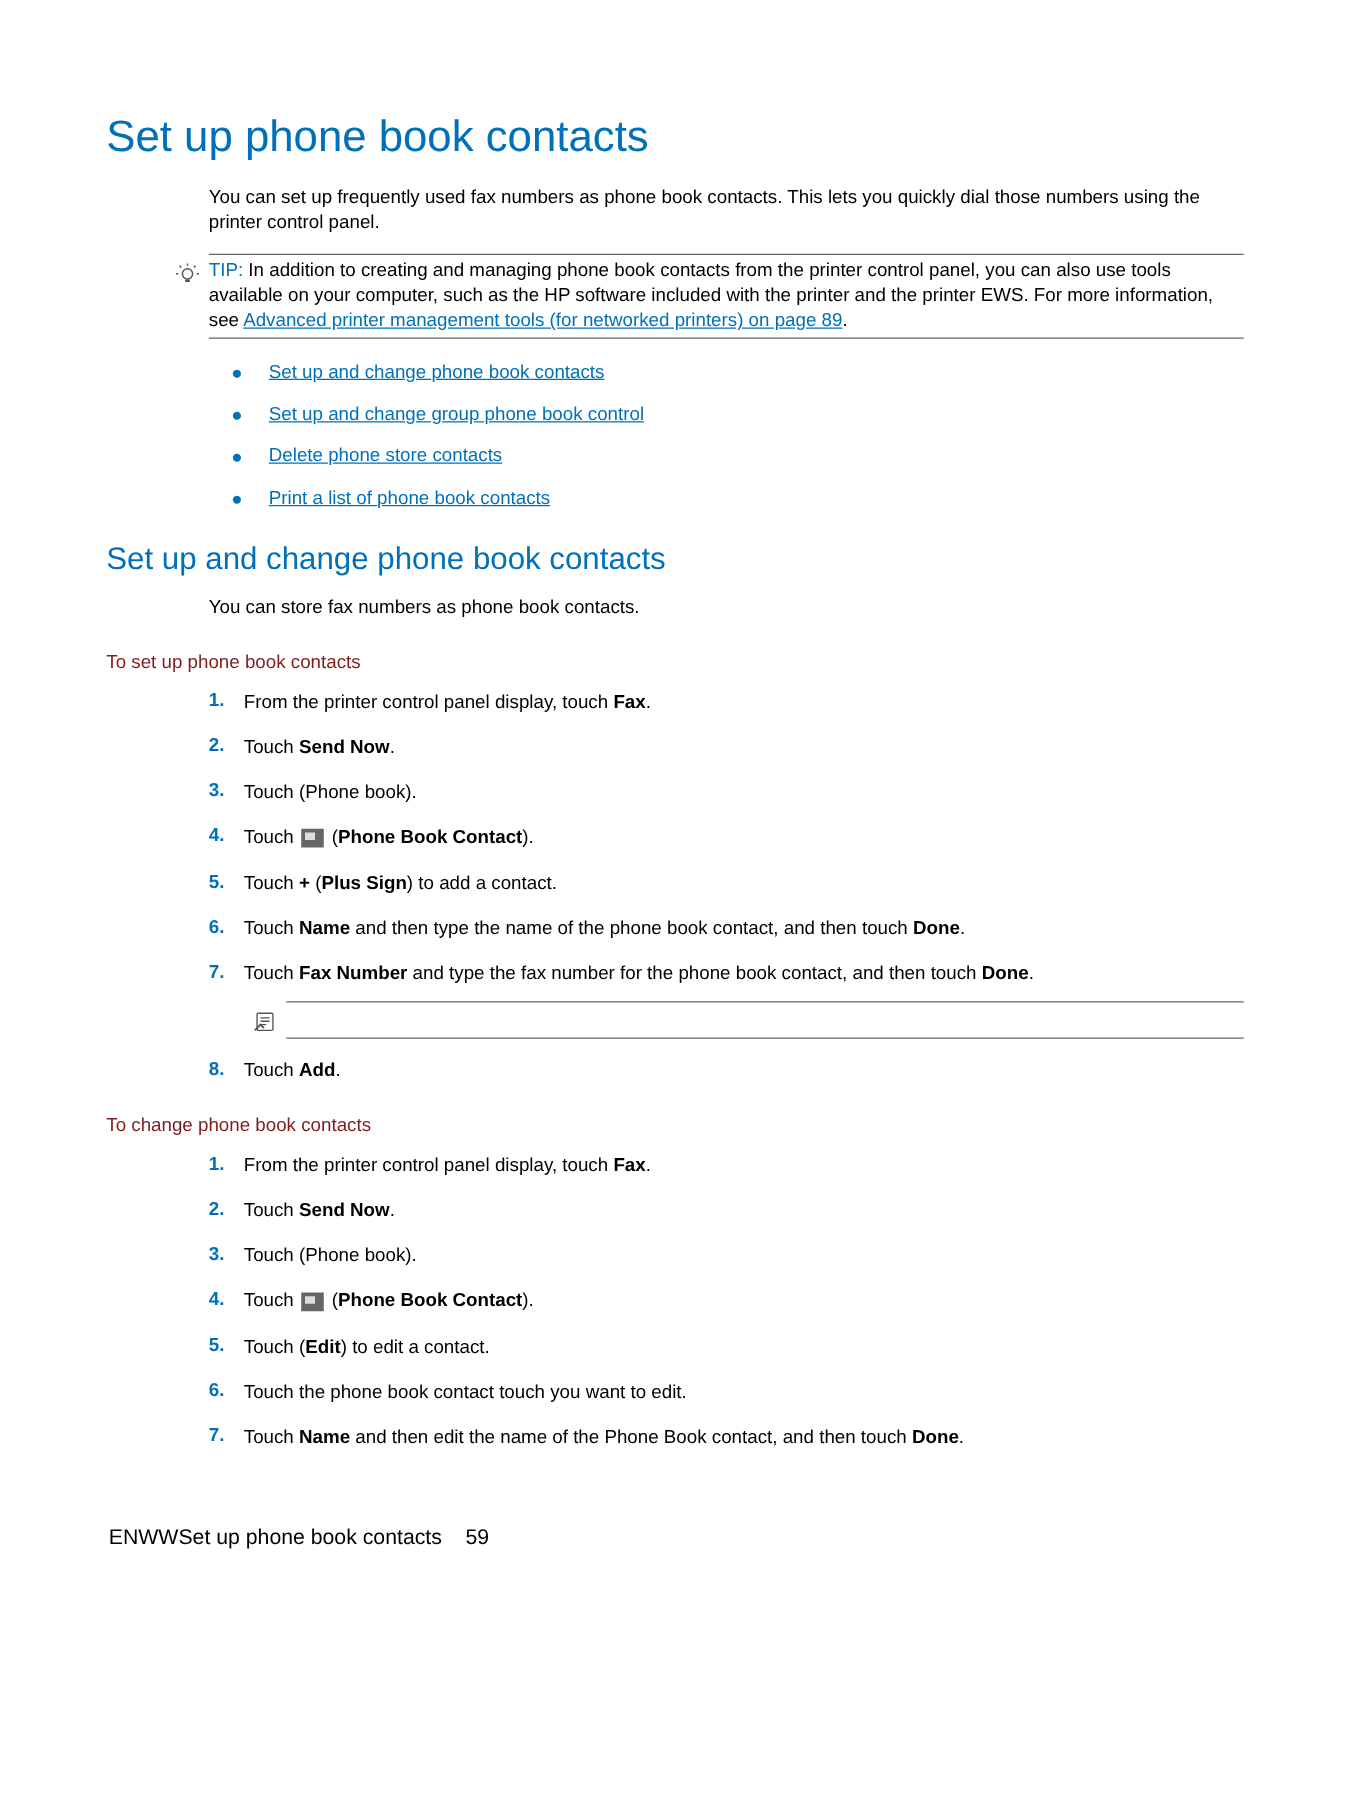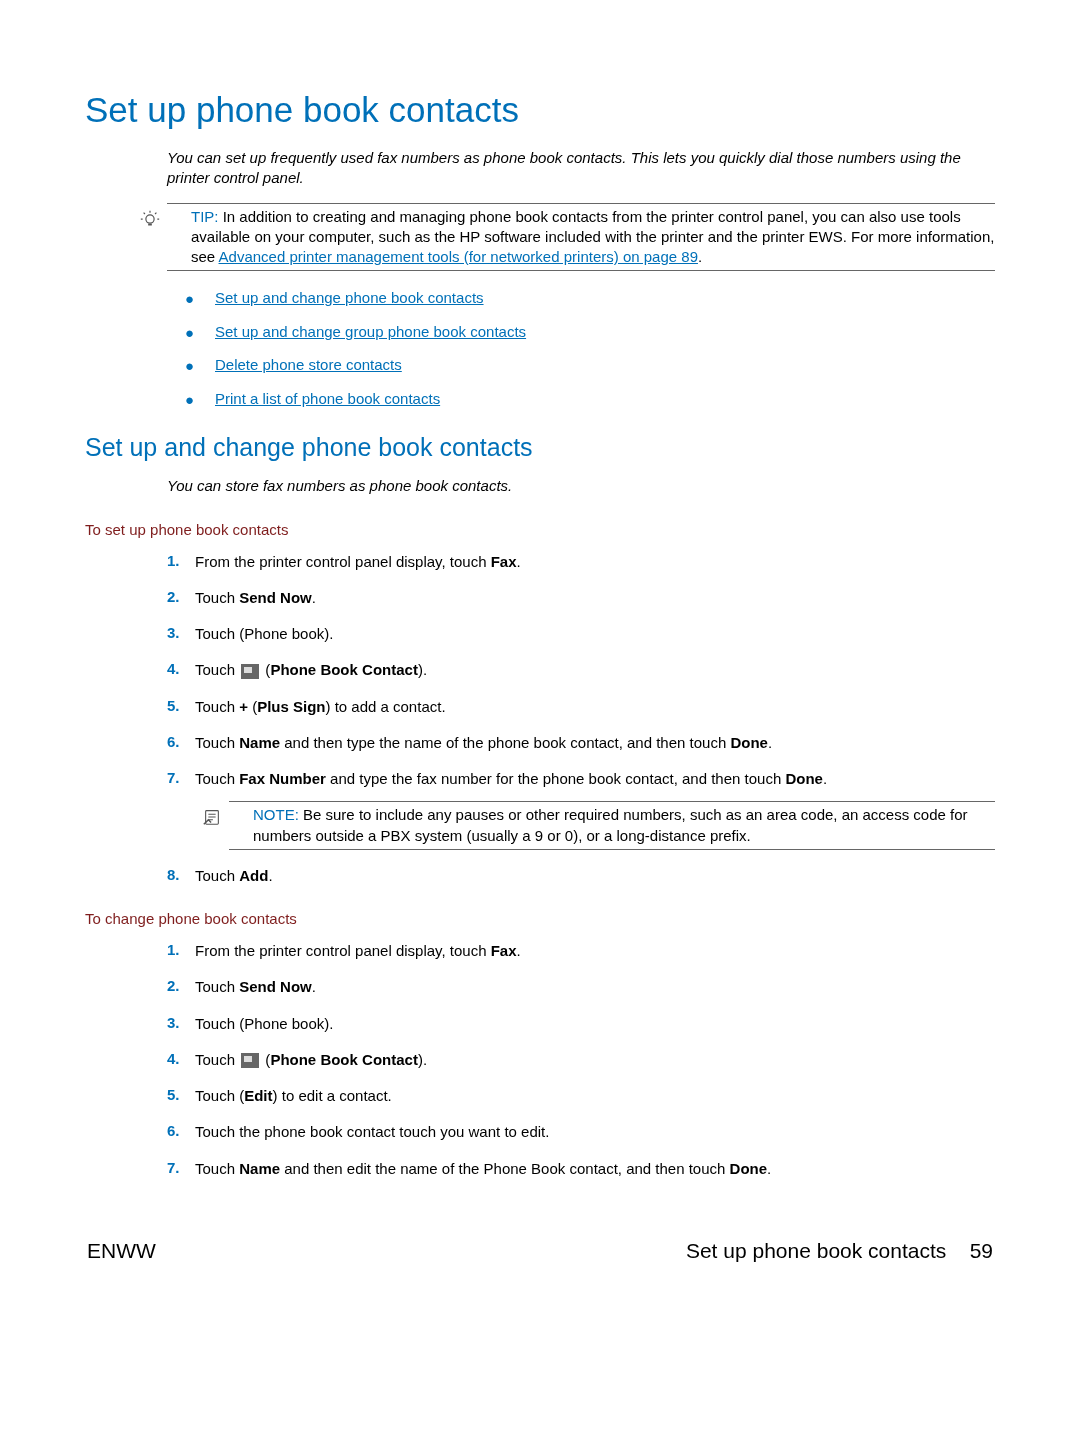--- a/index.html
+++ b/index.html
@@ -17,21 +17,20 @@
     margin-bottom: 18px;
     font-family: Arial, sans-serif;
   }
   .body-indent {
     margin-left: 82px;
   }
   .body-text {
     font-size: 15px;
     line-height: 1.35;
     margin-bottom: 14px;
-    font-style: italic;
   }
   .callout {
     margin-left: 48px;
     margin-right: 0;
     margin-top: 14px;
     margin-bottom: 18px;
   }
   .callout-rule {
     border-top: 1px solid #666;
     margin-left: 34px;
@@ -51,21 +50,20 @@
     flex: 0 0 34px;
     display: flex;
     align-items: flex-start;
     justify-content: center;
     padding-top: 2px;
   }
   .callout-text {
     font-size: 15px;
     line-height: 1.35;
     flex: 1;
-    margin-left: 24px;
   }
   .callout-label-tip { color: #0070b8; }
   .callout-label-note { color: #0070b8; }
   .link {
     color: #0070b8;
     text-decoration: underline;
   }
   .bullets {
     margin-left: 100px;
     margin-top: 6px;
@@ -126,22 +124,21 @@
   .note-inset {
     margin-left: 0;
     margin-top: 4px;
     margin-bottom: 4px;
   }
   .note-inset .callout-rule, .note-inset .callout-rule-bottom {
     margin-left: 34px;
   }
   .footer {
     display: flex;
-    justify-content: space-between;
-    font-size: 21px;
+    font-size: 17px;
     margin-top: 60px;
     padding: 0 2px;
   }
   .inline-icon {
     display: inline-block;
     vertical-align: middle;
     width: 18px;
     height: 15px;
     background: #666;
     position: relative;
@@ -187,21 +184,21 @@
   <div class="callout-rule-bottom"></div>
 </div>
 
 <ul class="bullets">
   <li class="bullet-item">
       <span class="bullet-dot">●</span>
       <a href="#" class="bullet-link">Set up and change phone book contacts</a>
     </li>
   <li class="bullet-item">
       <span class="bullet-dot">●</span>
-      <a href="#" class="bullet-link">Set up and change group phone book contacts</a>
+      <a href="#" class="bullet-link">Set up and change group phone book control</a>
     </li>
   <li class="bullet-item">
       <span class="bullet-dot">●</span>
       <a href="#" class="bullet-link">Delete phone store contacts</a>
     </li>
   <li class="bullet-item">
       <span class="bullet-dot">●</span>
       <a href="#" class="bullet-link">Print a list of phone book contacts</a>
     </li>
 </ul>
@@ -251,24 +248,20 @@
       <div class="callout-row">
         <div class="callout-icon">
           <svg width="22" height="20" viewBox="0 0 24 22">
               <g fill="none" stroke="#555" stroke-width="1.2">
                 <rect x="5" y="4" width="14" height="15" rx="1"></rect>
                 <path d="M8 8h8M8 11h8M8 14h5"></path>
                 <path d="M3 19l5-5 3 3" stroke-width="1.6"></path>
               </g>
             </svg>
         </div>
-        <div class="callout-text">
-          <span class="callout-label-note">NOTE:</span>
-          <span>Be sure to include any pauses or other required numbers, such as an area code, an access code for numbers outside a PBX system (usually a 9 or 0), or a long-distance prefix.</span>
-        </div>
       </div>
       <div class="callout-rule-bottom"></div>
     </div>
   </li>
 
   <li class="ol-item">
     <span class="ol-num">8.</span>
     <span class="ol-text"><span>Touch </span><span class="b">Add</span><span>.</span></span>
   </li>
 </ol>

